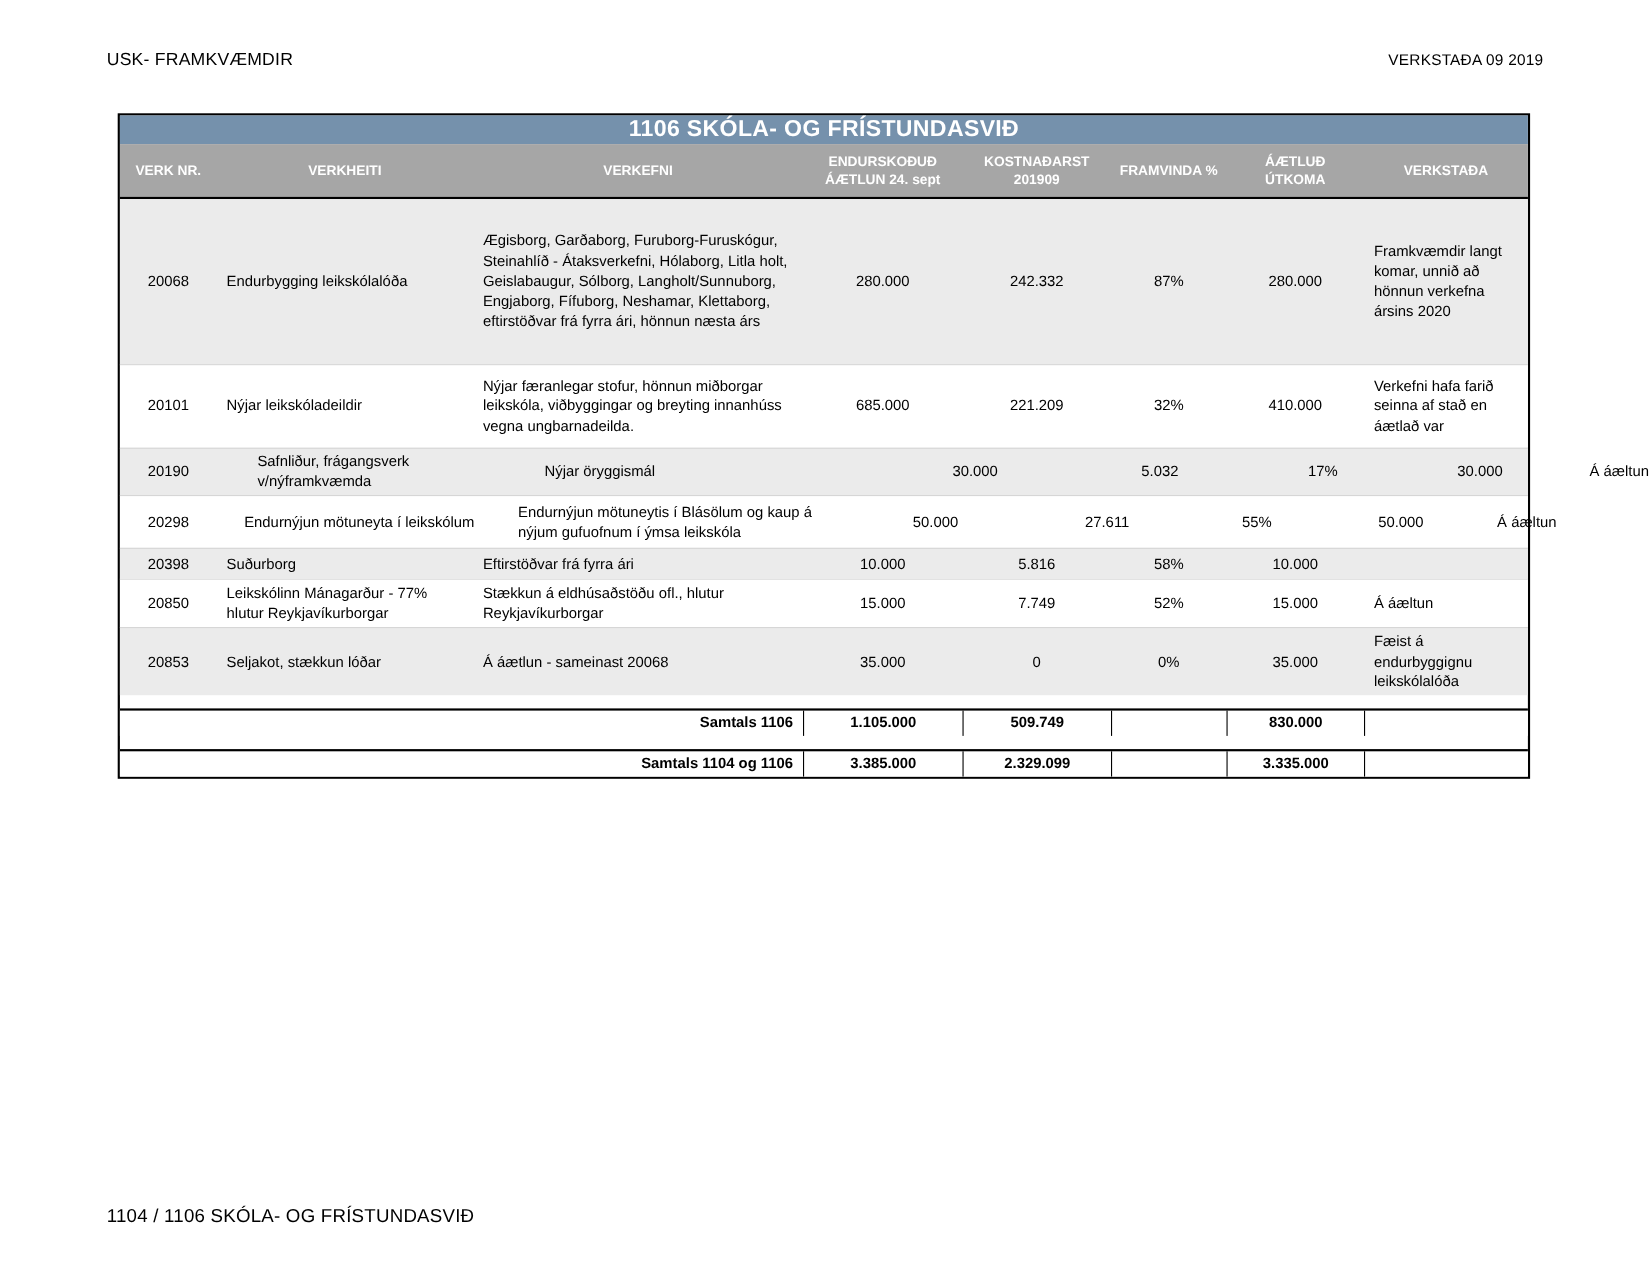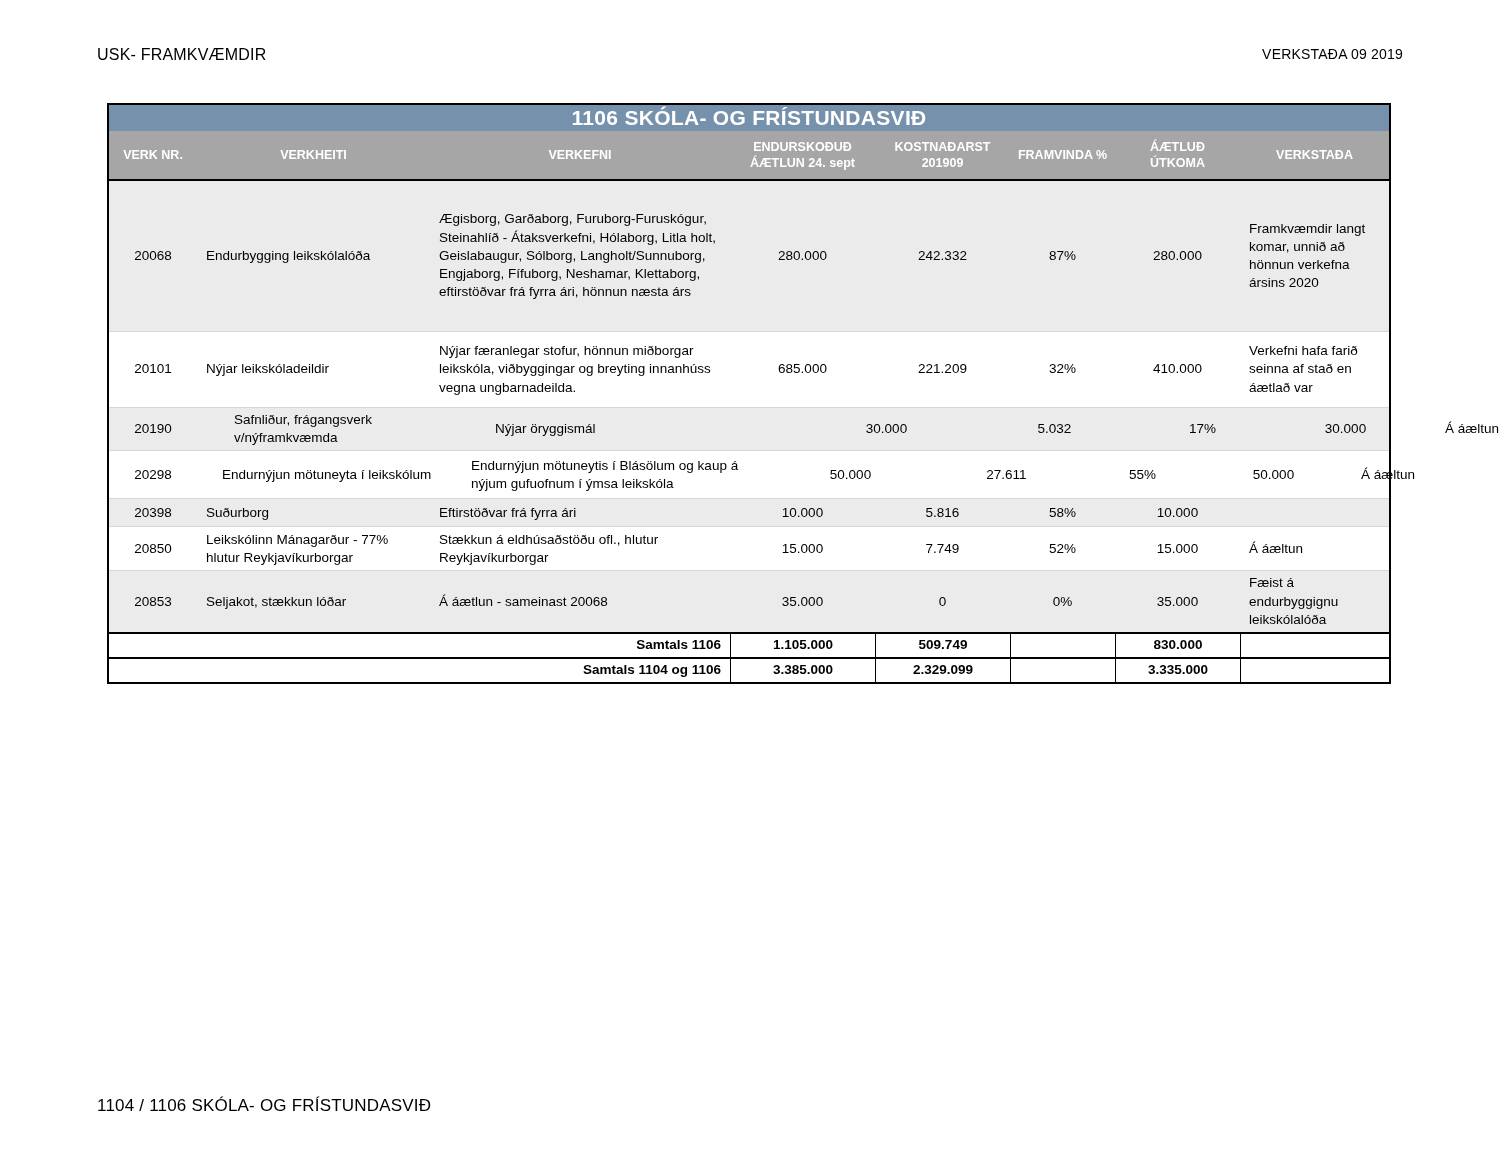--- a/index.html
+++ b/index.html
@@ -52,21 +52,21 @@
   .body-row.stripe { background:var(--stripe-bg, #ebebeb); }
   .body-row + .body-row { border-top:1px solid #d6d6d6; }
   .r1 { min-height:150px; }
   .r2 { min-height:76px; }
   .r3 { min-height:42px;gap:28px; }
   .r4 { min-height:48px;gap:16px; }
   .r5 { min-height:28px; }
   .r6 { min-height:44px; }
   .r7 { min-height:50px; }
 
-  .total-row { min-height:25px; border-top:2px solid var(--border, #000); background:#fff; }
+  .total-row { min-height:25px; border-top:2px solid var(--border, #000); background:#fff;margin-top:12px; }
   .total-row .cell { font-weight:bold; padding-top:2px; padding-bottom:2px; }
   .total-label { grid-column:1 / 4; justify-content:flex-end; text-align:right; padding-right:9px; }
   .total-row .num { border-left:1px solid var(--border, #000); }
 </style>
 </head>
 <body>
 
 <div class="hdr-left">USK- FRAMKVÆMDIR</div>
 <div class="hdr-right">VERKSTAÐA 09 2019</div>
 

